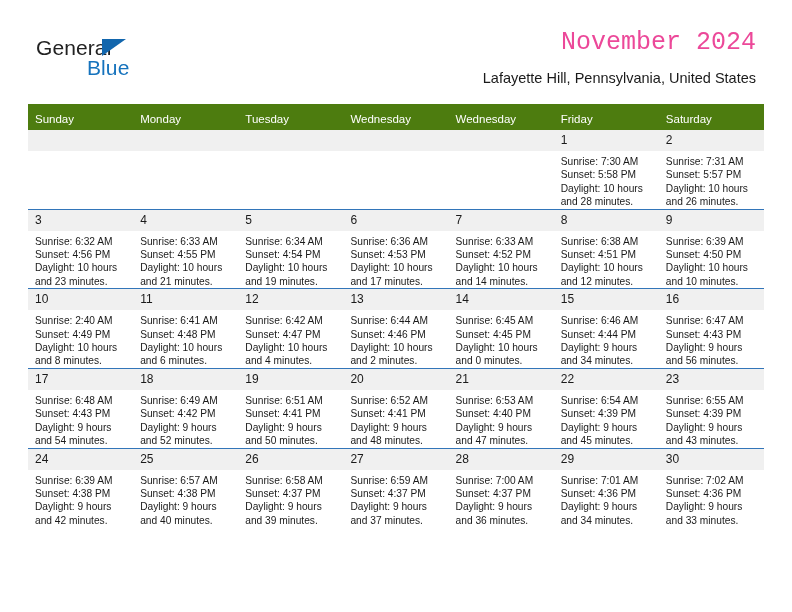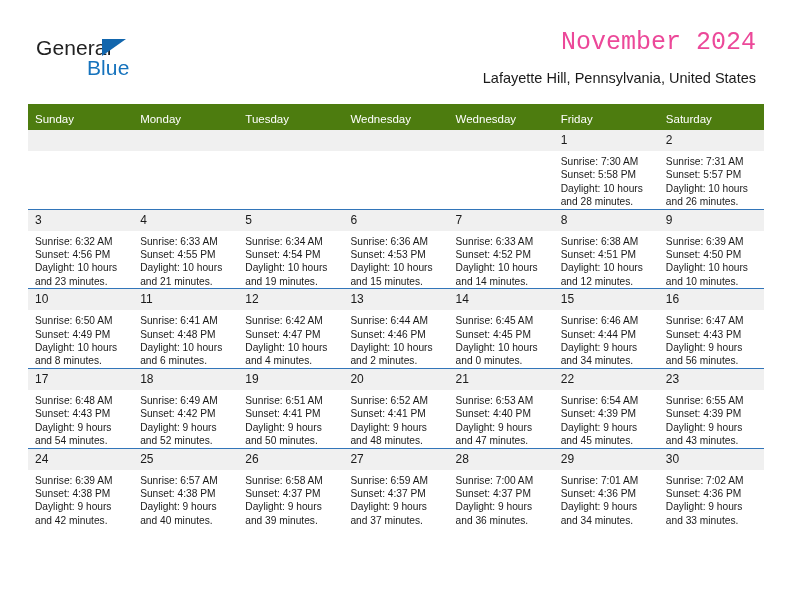--- a/index.html
+++ b/index.html
@@ -240,21 +240,21 @@
               <div class="daylight-line">Daylight: 10 hours</div>
               <div class="daylight-line">and 19 minutes.</div>
             </div>
           </td>
           <td>
             <span class="daynum">6</span>
             <div class="cell-body">
               <div>Sunrise: 6:36 AM</div>
               <div>Sunset: 4:53 PM</div>
               <div class="daylight-line">Daylight: 10 hours</div>
-              <div class="daylight-line">and 15 minutes.</div>
+              <div class="daylight-line">and 17 minutes.</div>
             </div>
           </td>
           <td>
             <span class="daynum">7</span>
             <div class="cell-body">
               <div>Sunrise: 6:33 AM</div>
               <div>Sunset: 4:52 PM</div>
               <div class="daylight-line">Daylight: 10 hours</div>
               <div class="daylight-line">and 14 minutes.</div>
             </div>
@@ -275,21 +275,21 @@
               <div>Sunset: 4:50 PM</div>
               <div class="daylight-line">Daylight: 10 hours</div>
               <div class="daylight-line">and 10 minutes.</div>
             </div>
           </td>
         </tr>
         <tr>
           <td>
             <span class="daynum">10</span>
             <div class="cell-body">
-              <div>Sunrise: 6:50 AM</div>
+              <div>Sunrise: 2:40 AM</div>
               <div>Sunset: 4:49 PM</div>
               <div class="daylight-line">Daylight: 10 hours</div>
               <div class="daylight-line">and 8 minutes.</div>
             </div>
           </td>
           <td>
             <span class="daynum">11</span>
             <div class="cell-body">
               <div>Sunrise: 6:41 AM</div>
               <div>Sunset: 4:48 PM</div>

